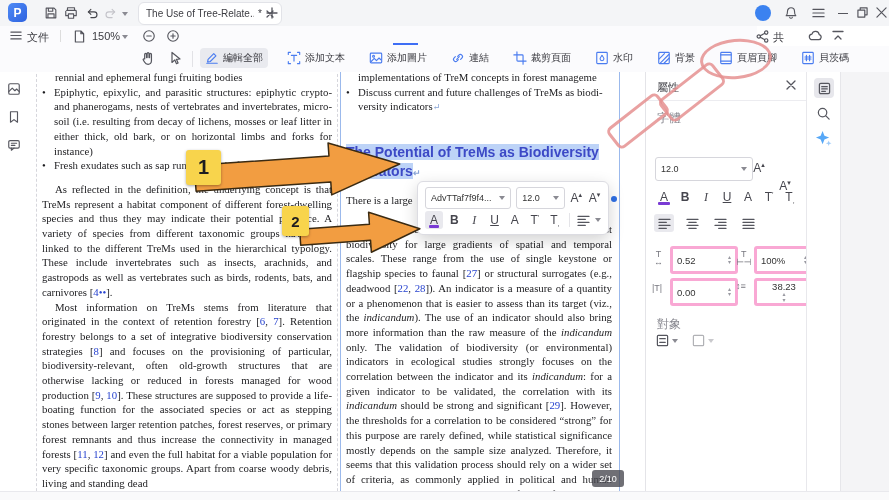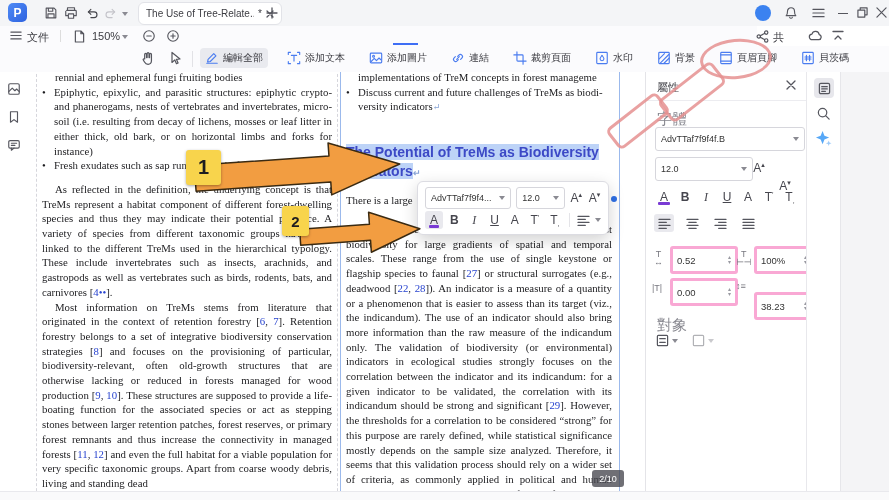--- a/index.html
+++ b/index.html
@@ -24,37 +24,37 @@
   .crt{width:0;height:0;border-left:3.5px solid transparent;border-right:3.5px solid transparent;border-top:4px solid #8a8a92;}
   .tbtn{display:flex;align-items:center;gap:4px;font-size:10px;color:#3a3a40;padding:3px 5px;border-radius:4px;white-space:nowrap;}
   .tbtn.active{background:#e9eaef;}
 
   
   #doc{left:28px;top:72px;width:617px;height:419px;background:#fff;overflow:hidden;}
   .serif{font-family:"Liberation Serif","DejaVu Serif",serif;font-size:10.8px;line-height:14.7px;color:#1d1d20;text-align:justify;}
   .bul{display:flex;}
   .bm{width:12px;flex:0 0 12px;}
   .seg-ref{color:#2743cf;}
-  .seg-em{}
+  .seg-em{font-style:italic;}
   .pilcrow{color:#88a4d6;font-size:9px;}
   .hl{background:#bdd3f7;}
   #heading{font-size:14px;line-height:19px;font-weight:bold;color:#3c49c6;font-family:"Liberation Sans",sans-serif;}
 
   
   .combo{height:20px;border:1px solid #d6d6dc;border-radius:3px;background:#fff;display:flex;align-items:center;
          justify-content:space-between;padding:0 5px;font-size:9px;color:#333;}
   .fl{position:relative;width:20px;height:18px;display:flex;align-items:center;justify-content:center;font-size:12px;color:#46464e;}
   .fl.boxed{background:#e9e9ee;border-radius:3px;}
   .abar::after{content:"";position:absolute;left:4px;right:4px;bottom:1px;height:3px;background:#7a3bd4;border-radius:1px;}
   .fl .sup{font-size:7px;margin-top:-6px;}
   .fl .sub{font-size:7px;margin-bottom:-7px;}
   .spin{height:22px;border:3px solid #f9a8d4;border-radius:3px;background:#fff;display:flex;align-items:center;
         justify-content:space-between;padding:0 4px;font-size:9.5px;color:#333;}
   .spn{display:flex;flex-direction:column;line-height:5.5px;font-size:6px;color:#9a9aa2;}
-  .plabel{font-size:15px;color:#86868e;}
+  .plabel{font-size:12px;color:#86868e;}
   .picon{font-size:9px;color:#77777f;line-height:8px;text-align:center;}
 
   
   .numlabel{display:flex;align-items:center;justify-content:center;background:#f8d44c;color:#1d1d20;
             font-weight:bold;border-radius:3px;box-shadow:0 1px 3px rgba(0,0,0,.35);}
   .doodle{border:3px solid #e59091;border-radius:6px;opacity:.85;}
   #ftb{background:#fff;border:1px solid #dcdce2;border-radius:6px;box-shadow:0 5px 16px rgba(0,0,0,.18);}
 </style>
 </head>
 <body>
@@ -352,24 +352,20 @@
   <div class="abs" style="left:645px;top:72px;width:161px;height:419px;background:#fff;border-left:1px solid #e4e4e8;">
     <span class="abs" style="left:11px;top:8px;font-size:11px;color:#3c3c42;">屬性</span>
     <div class="abs" style="left:140px;top:8px;">
       <svg class="ico" width="10" height="10" viewBox="0 0 10 10">
           <path d="M1 1l8 8M9 1L1 9"></path>
         </svg>
       </div>
     <div class="abs" style="left:0;top:28px;width:161px;height:1px;background:#ececf0;"></div>
 
     <span class="abs plabel" style="left:11px;top:38px;">字體</span>
-    <div class="abs combo" style="left:9px;top:55px;width:138px;height:22px;">
-      <span>AdvTTaf7f9f4f.B</span>
-        <b class="crt"></b>
-      </div>
     <div class="abs combo" style="left:9px;top:85px;width:86px;height:22px;">
       <span>12.0</span>
         <b class="crt"></b>
       </div>
     <span class="abs fl" style="left:104px;top:87px;width:18px;">A<span class="sup">▴</span></span>
     <span class="abs fl" style="left:130px;top:87px;width:18px;">A<span class="sup">▾</span></span>
 
     <div class="abs" style="left:8px;top:116px;display:flex;gap:1px;">
       <span class="fl abar">A</span>
       <span class="fl" style="font-weight:bold;">B</span>
@@ -422,21 +418,21 @@
 
     <div class="abs picon" style="left:6px;top:212px;">|T|</div>
     <div class="abs spin" style="left:24px;top:206px;width:54px;">
       <span>0.00</span>
         <span class="spn">
           <span>▴</span>
           <span>▾</span>
         </span>
       </div>
     <div class="abs picon" style="left:90px;top:210px;">↕≡</div>
-    <div class="abs spin" style="left:108px;top:220px;width:46px;">
+    <div class="abs spin" style="left:108px;top:206px;width:46px;flex-direction:column;">
       <span>38.23</span>
         <span class="spn">
           <span>▴</span>
           <span>▾</span>
         </span>
       </div>
 
     <span class="abs plabel" style="left:11px;top:244px;">對象</span>
     <div class="abs" style="left:10px;top:262px;display:flex;gap:14px;align-items:center;">
       <span style="display:flex;align-items:center;gap:3px;">

